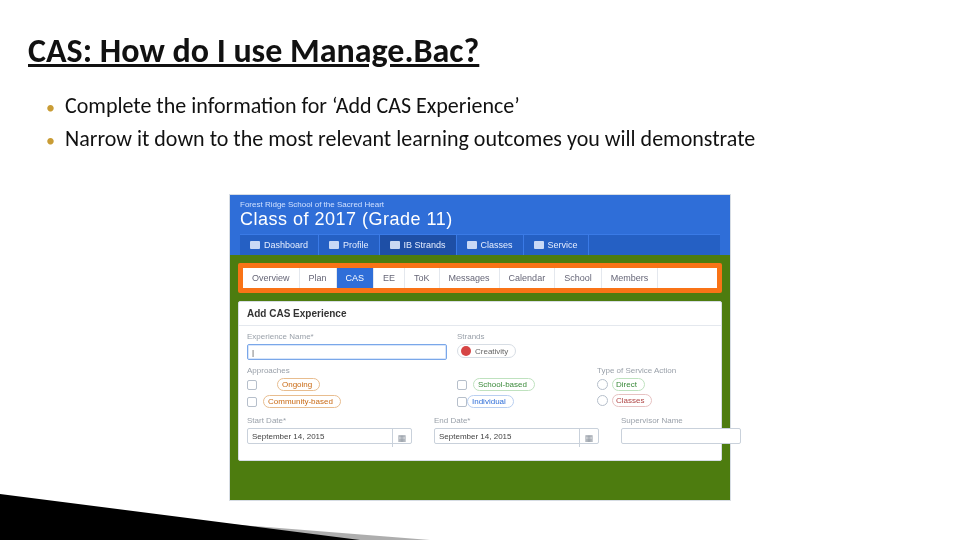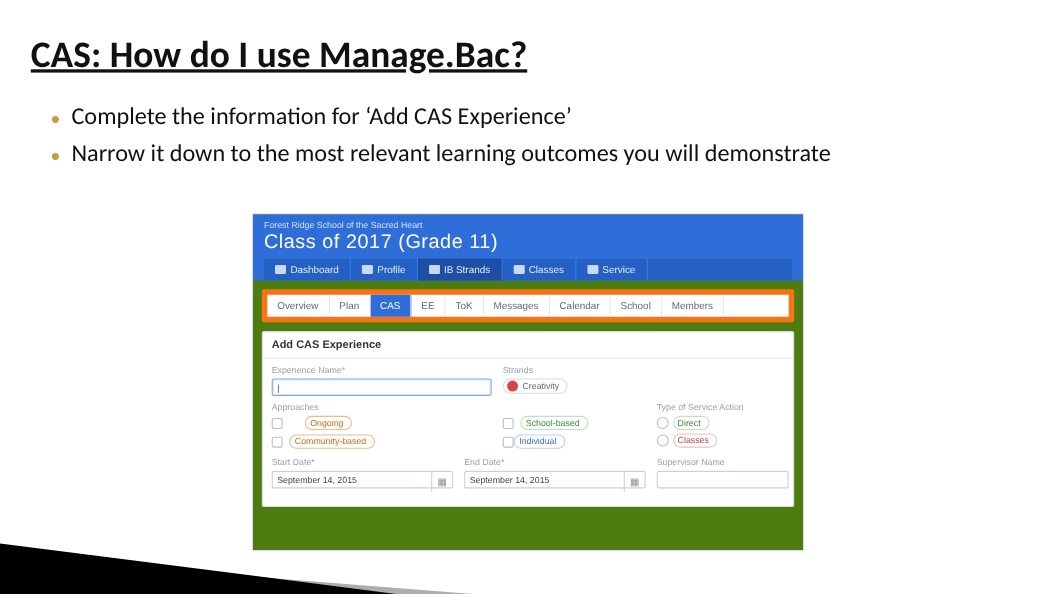--- a/index.html
+++ b/index.html
@@ -110,21 +110,21 @@
   .badge.green { color:#3a8a3a; border-color:#bfe2bf; }
   .badge.red2 { color:#b04545; border-color:#e7c2c2; }
   .pill {
     display:inline-flex; align-items:center; gap:3px; font-size:8px;
     border:1px solid; border-radius:10px; padding:1px 7px 1px 4px; background:#fff;
   }
   .pill.orange { color:#c96a14; border-color:#e8bd8f; }
   .pill.green  { color:#3a8a3a; border-color:#bfe2bf; }
   .pill.blue   { color:#2f6ed8; border-color:#b9cff1; }
   .approaches { margin-top:6px; }
-  .date-row { display:grid; grid-template-columns: 165px 165px 120px; gap:10px; margin-top:6px;}
+  .date-row { display:grid; grid-template-columns: 165px 165px 120px; gap:22px; margin-top:6px;}
   .date-input { position:relative; }
   .cal-ico {
     position:absolute; right:0; top:0; width:18px; height:18px;
     display:flex; align-items:center; justify-content:center;
     border-left:1px solid #c9d1db; color:#89919c; font-size:9px;
   }
 </style>
 </head>
 <body>
 

